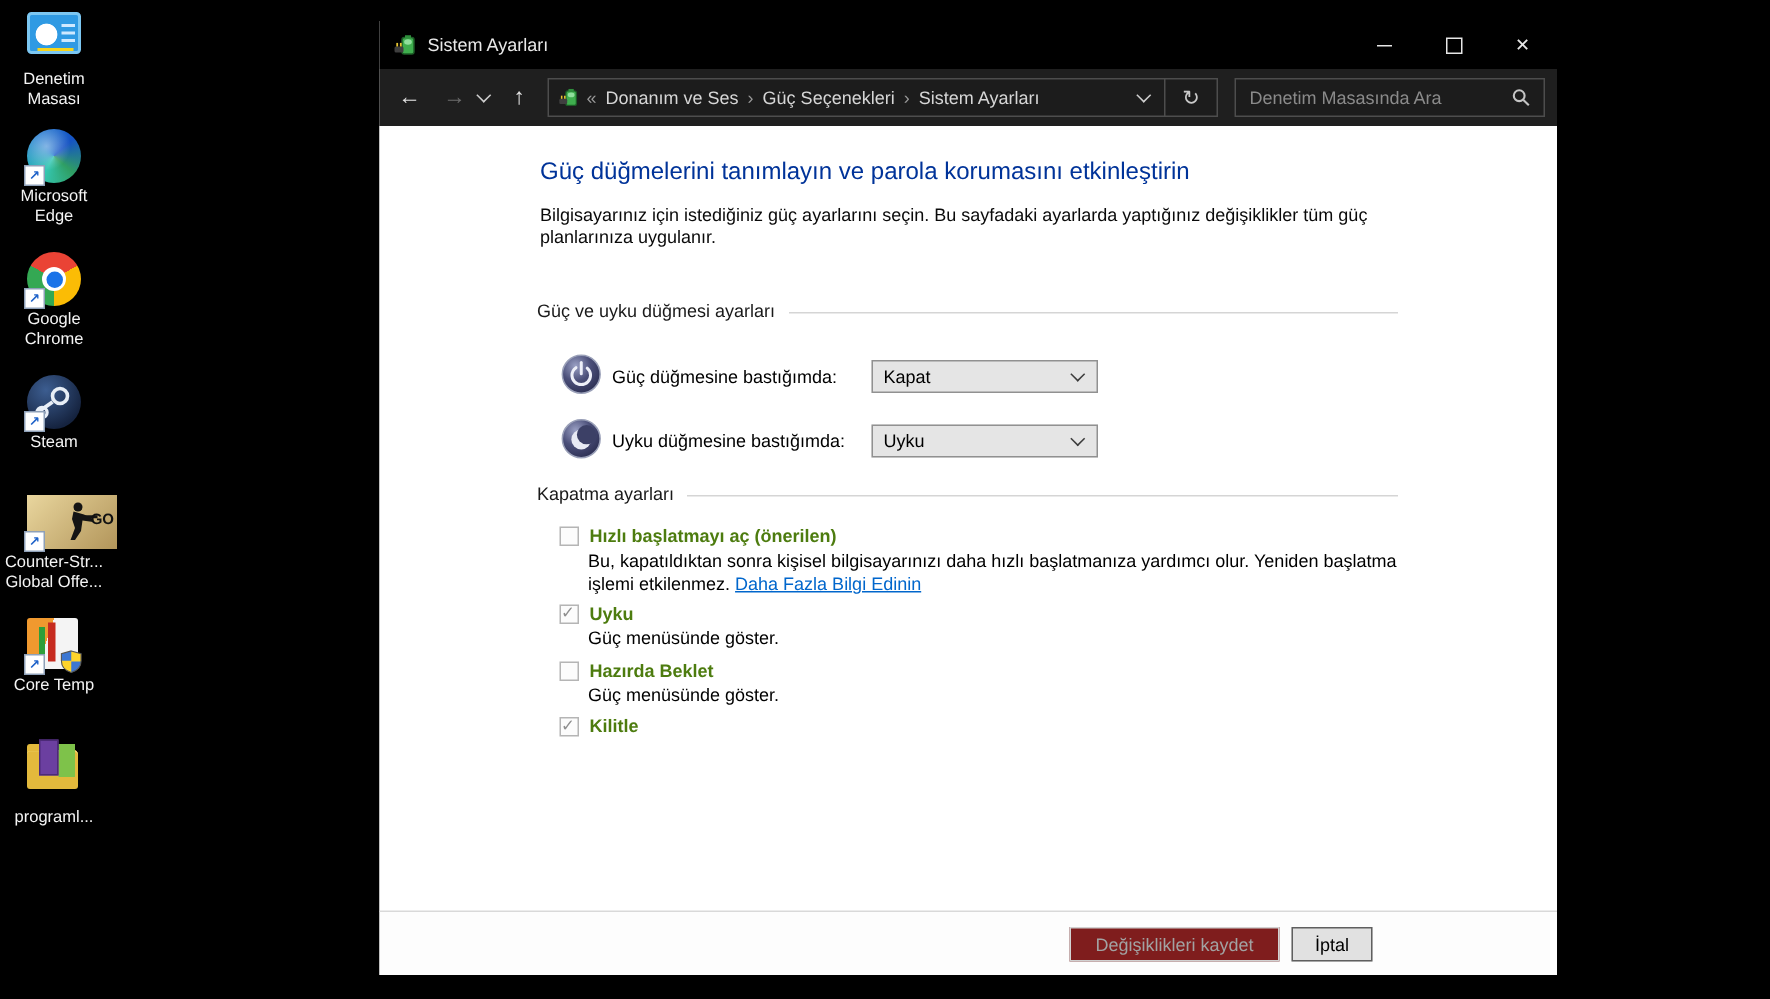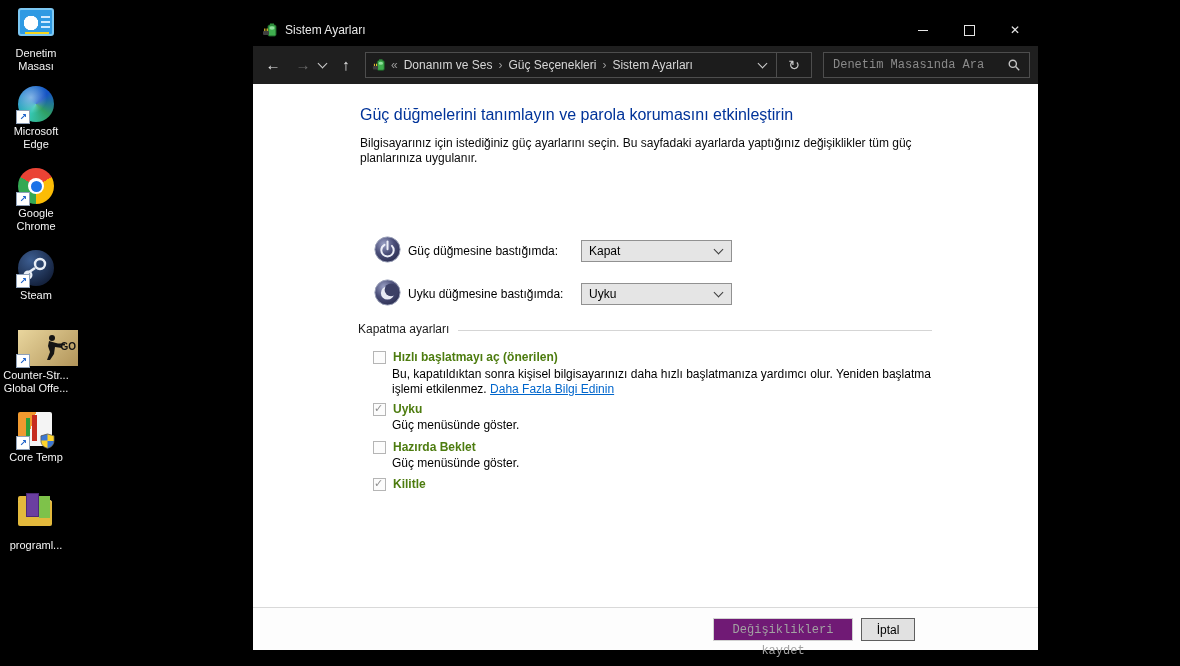--- a/index.html
+++ b/index.html
@@ -69,21 +69,21 @@
     background:#1c1c1c;display:flex;align-items:center;color:#d6d6d6;font-size:12px;box-sizing:border-box;}
   .addr-icon{margin:0 5px 0 6px;display:flex;}
   .crumb{padding:0 6px;white-space:nowrap;}
   .crumb-sep{color:#9a9a9a;font-size:12px;}
   .addr-chev{margin-left:auto;margin-right:10px;margin-top:-3px;}
   .refreshbox{position:absolute;left:523px;top:6px;width:36px;height:26px;border:1px solid #4d4d4d;
     background:#1c1c1c;box-sizing:border-box;text-align:center;line-height:24px;color:#c9c9c9;font-size:14px;}
   .searchbox{position:absolute;left:570px;top:6px;width:207px;height:26px;border:1px solid #4d4d4d;
     background:#1c1c1c;box-sizing:border-box;display:flex;align-items:center;}
   .searchbox input{flex:1;border:0;background:transparent;outline:none;color:#8b5cf6;font-size:12px;
-    padding:0 4px 0 9px;font-family:Liberation Mono, monospace;}
+    padding:0 4px 0 9px;font-family:Liberation Sans, sans-serif;}
   .searchbox input::placeholder{color:#8a8a8a;}
   .search-ic{margin-right:8px;display:flex;}
 
   
   .content{position:absolute;left:0;top:70px;width:785px;height:523px;background:#fff;font-size:12px;color:#000;}
   .page-h1{position:absolute;left:107px;top:22px;font-size:16px;color:#003399;}
   .intro{position:absolute;left:107px;top:52px;width:556px;line-height:15px;color:#0a0a0a;}
   .uac-row{position:absolute;left:105px;top:87px;display:flex;align-items:center;}
   .uac-link{margin-left:6px;color:#0066cc;cursor:pointer;}
   .section{position:absolute;left:105px;width:574px;display:flex;align-items:center;}
@@ -101,21 +101,21 @@
   .cb.checked::after{content:"✓";position:absolute;left:0px;top:-2px;font-size:11px;color:#8f8f8f;}
   .cb-label{margin-left:7px;font-weight:bold;color:#4d7c0f;}
   .cb-desc{position:absolute;left:139px;width:565px;line-height:15px;color:#000;}
   .link{color:#0066cc;text-decoration:underline;cursor:pointer;}
 
   
   .footer{position:absolute;left:0;top:593px;width:785px;height:43px;background:#fdfdfd;
     border-top:1px solid #d9d9d9;box-sizing:border-box;}
   .btn{position:absolute;top:10px;height:23px;font-size:12px;text-align:center;line-height:21px;
     box-sizing:border-box;font-family:inherit;}
-  .btn-save{left:460px;width:140px;background:#701a75;border:1px solid #d2d2d2;color:#a2a2a2;font-family:Liberation Mono, monospace;}
+  .btn-save{left:460px;width:140px;background:#7f1d1d;border:1px solid #d2d2d2;color:#a2a2a2;}
   .btn-cancel{left:608px;width:54px;background:#e1e1e1;border:1px solid #5f5f5f;color:#000;cursor:pointer;}
 </style>
 </head>
 <body>
 
 <div class="desktop">
 
   <div class="dicon" style="top:4px">
     <div class="di-art">
       <div class="cp-art"></div>
@@ -251,20 +251,24 @@
       </span>
     </div>
   </div>
 
   <div class="content">
 
     <div class="page-h1">Güç düğmelerini tanımlayın ve parola korumasını etkinleştirin</div>
     <div class="intro">Bilgisayarınız için istediğiniz güç ayarlarını seçin. Bu sayfadaki ayarlarda yaptığınız değişiklikler tüm güç planlarınıza uygulanır.</div>
 
 
+    <div class="section" style="top:116px">
+      <span class="section-title">Güç ve uyku düğmesi ayarları</span>
+      <span class="section-line"></span>
+    </div>
 
     <svg class="sphere" style="left:121px;top:152px" viewBox="0 0 27 27">
       <defs>
         <radialGradient id="sph" cx="35%" cy="28%" r="80%">
           <stop offset="0%" stop-color="#9aa0c4"></stop>
             <stop offset="50%" stop-color="#4b4f79"></stop>
             <stop offset="100%" stop-color="#2a2d50"></stop>
         </radialGradient>
       </defs>
       <circle cx="13.5" cy="13.5" r="12.6" fill="url(#sph)" stroke="#9aa0b8" stroke-width="1"></circle>

